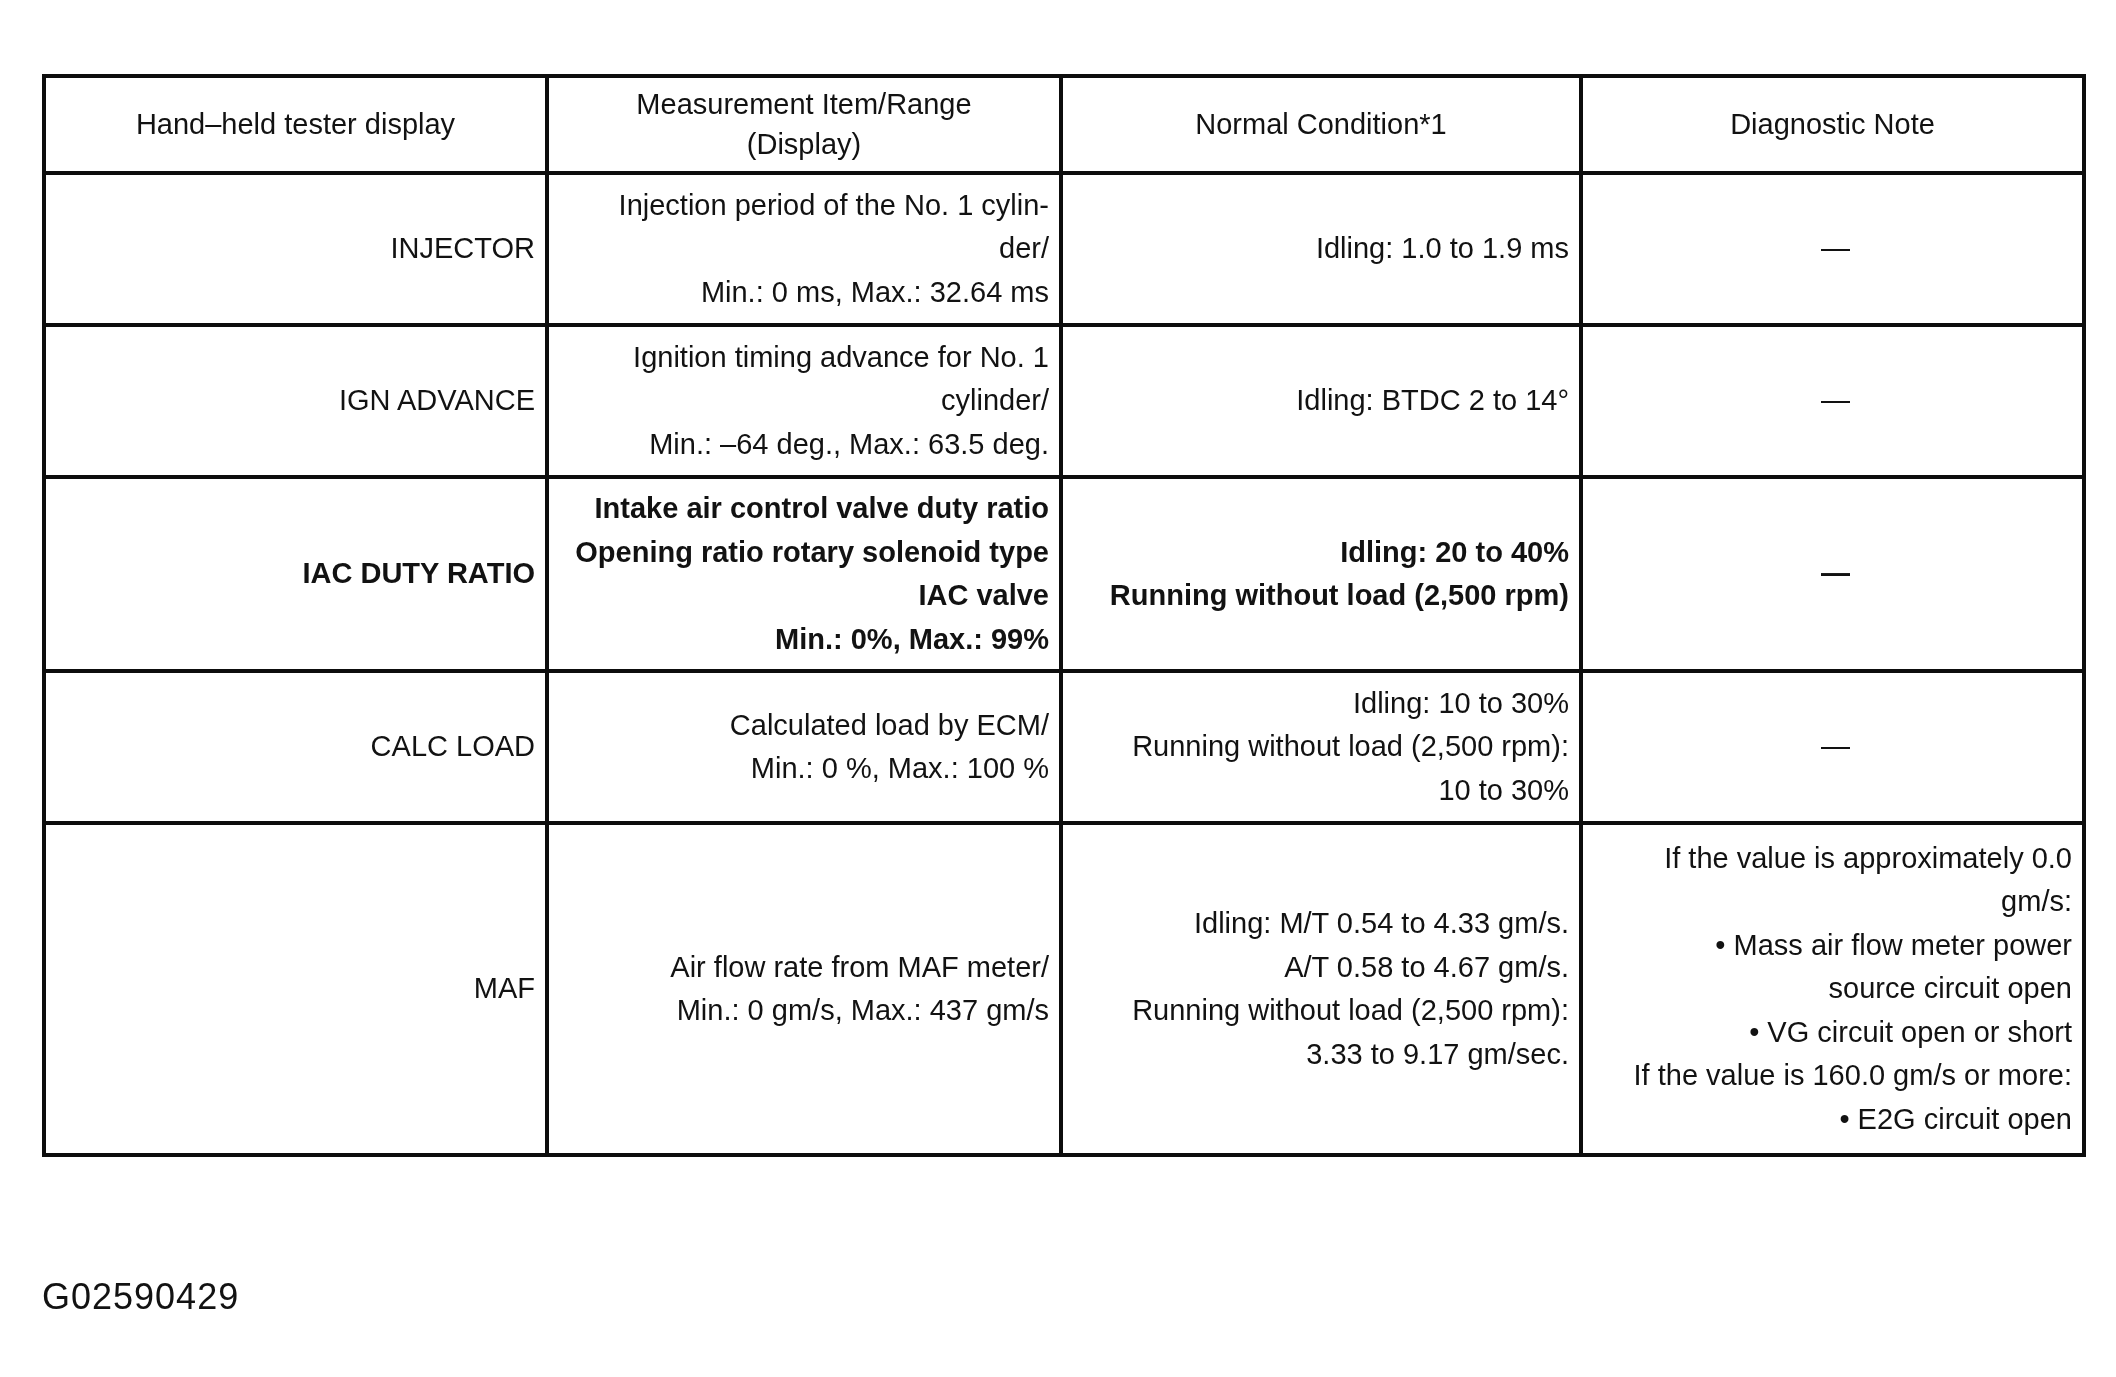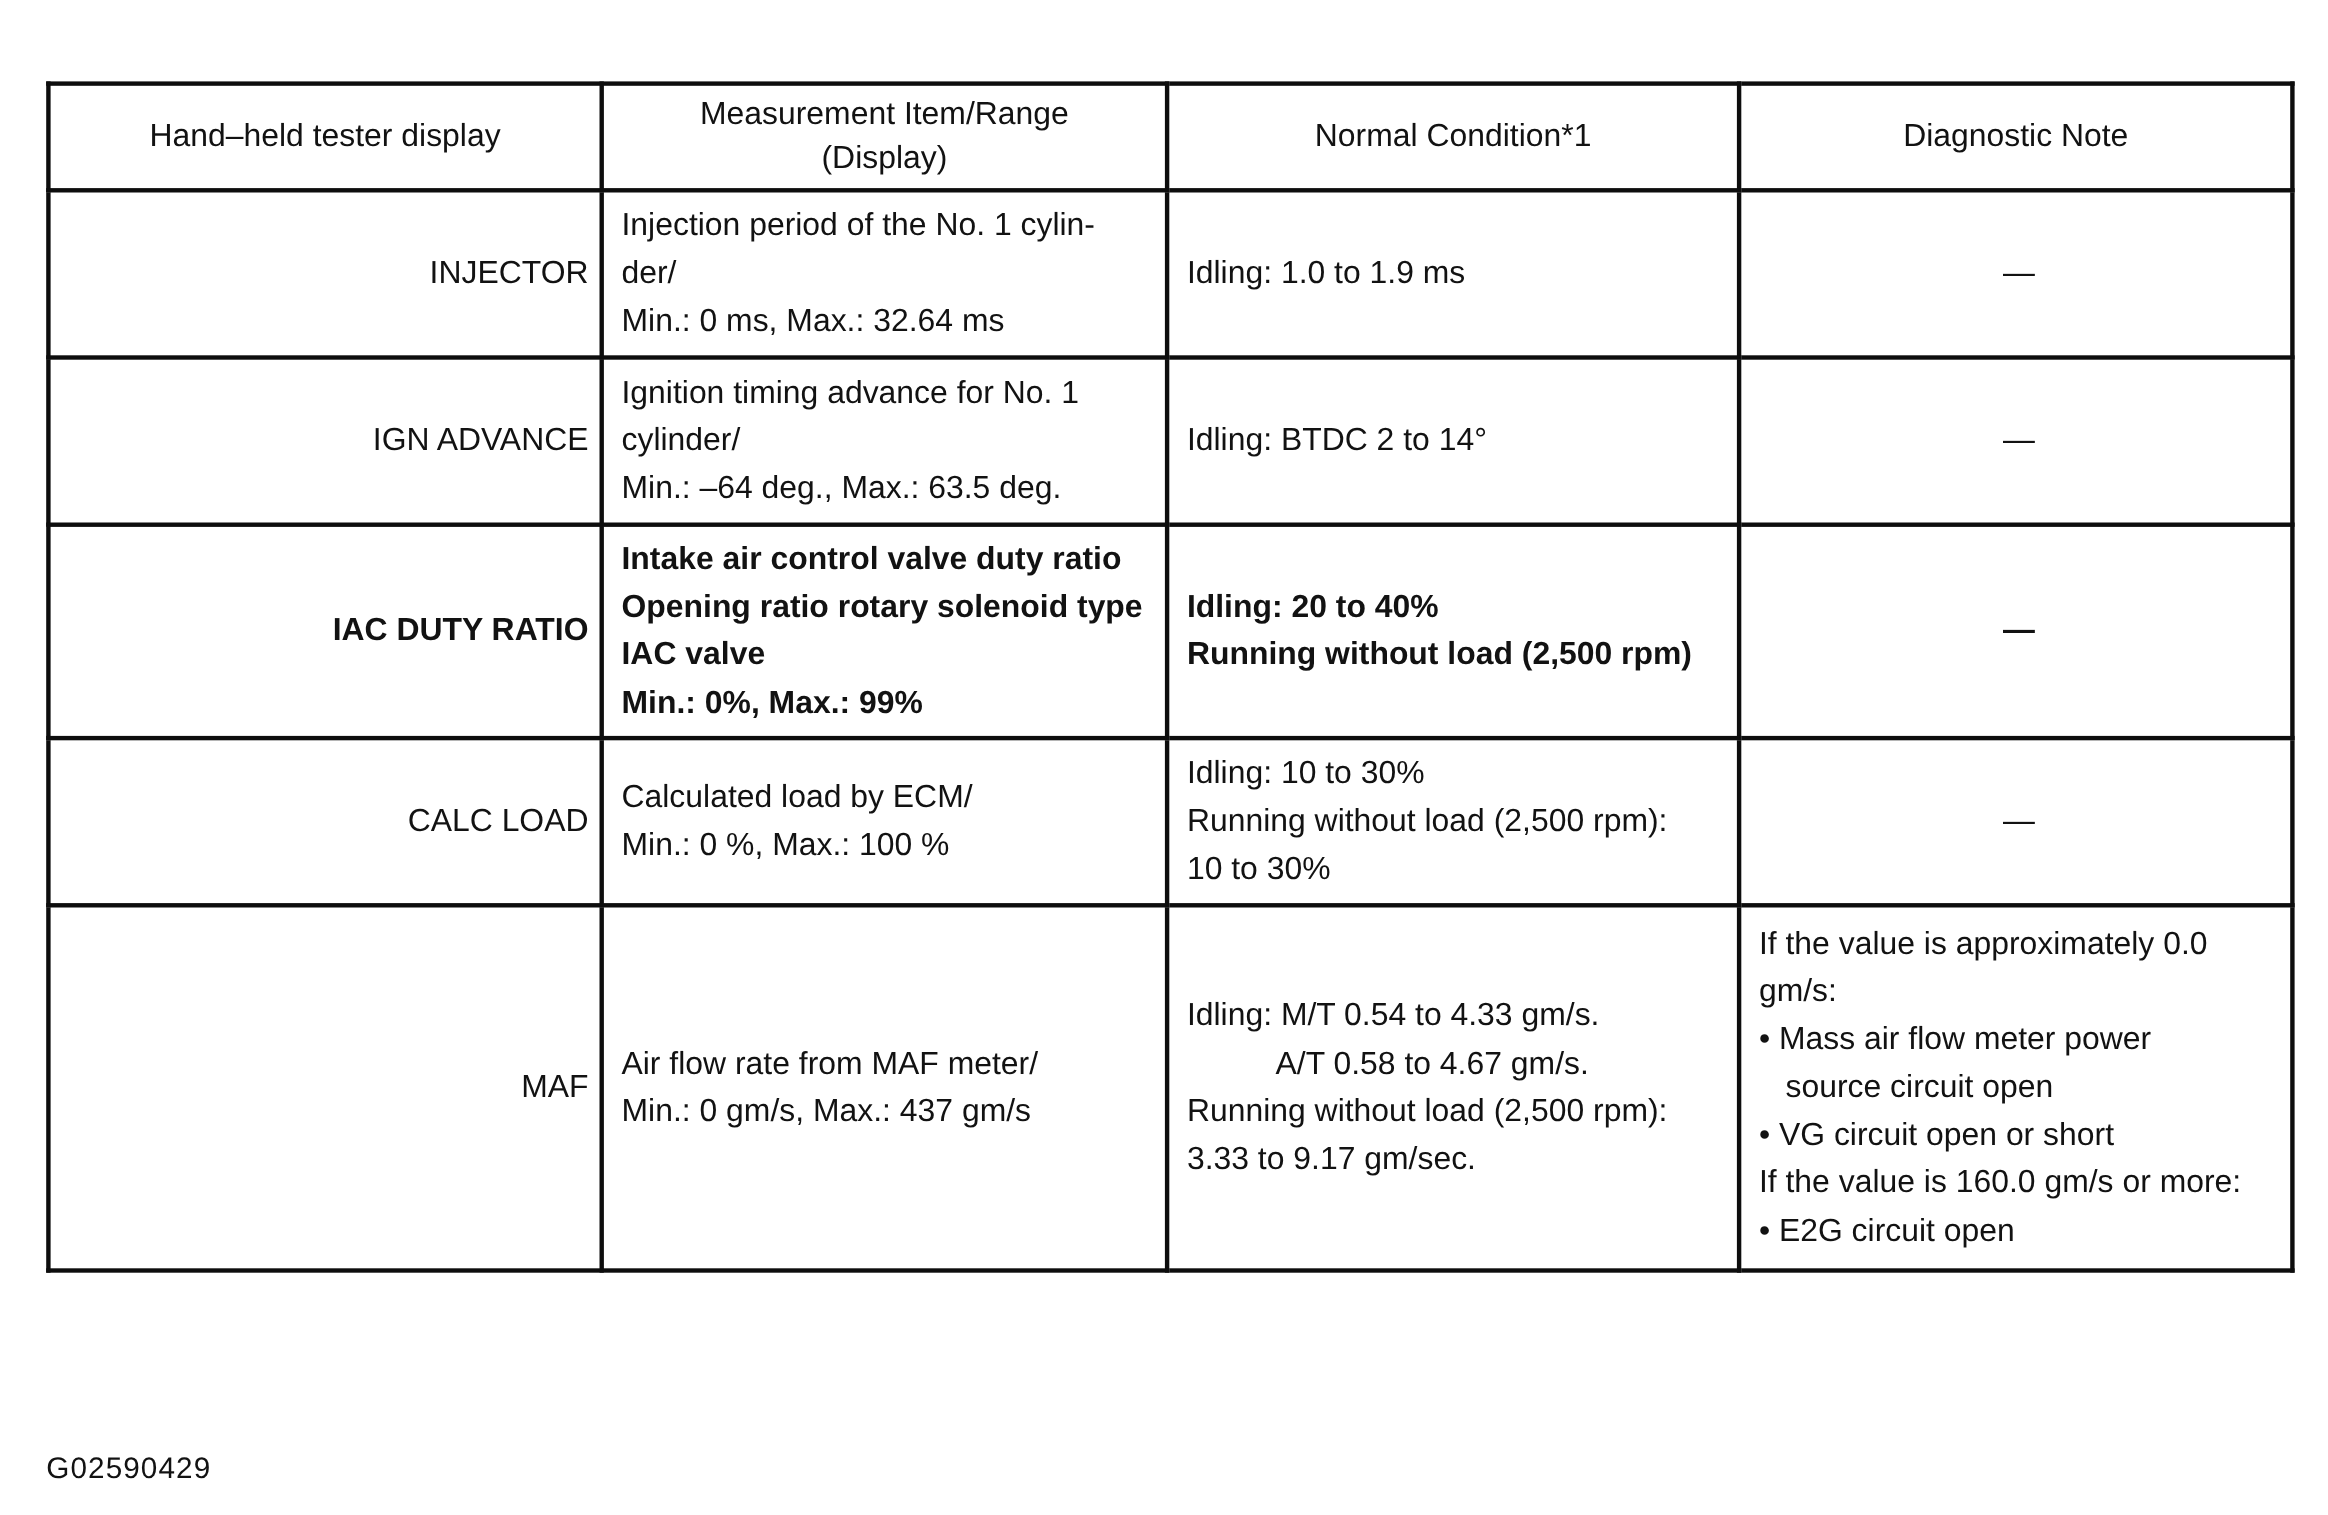--- a/index.html
+++ b/index.html
@@ -46,41 +46,41 @@
     padding: 4px 10px;
   }
   td {
     line-height: 1.5;
   }
   td.cell-display {
     text-align: right;
     padding: 6px 10px;
   }
   td.cell-text {
-    text-align: left;
+    text-align: right;
     padding: 8px 10px 8px 16px;
     white-space: pre-wrap;
   }
   td.dash {
     text-align: center;
     white-space: normal;
   }
   
   tbody tr:nth-child(1) td { height: 152px; }
   tbody tr:nth-child(2) td { height: 152px; }
   tbody tr:nth-child(3) td { height: 192px; font-weight: bold; }
   tbody tr:nth-child(4) td { height: 152px; }
   tbody tr:nth-child(5) td { height: 332px; }
   tbody tr:nth-child(6) td { height: 102px; }
 
   .figure-id {
     position: absolute;
     left: 42px;
-    top: 1320px;
-    font-size: 27px;
+    top: 1276px;
+    font-size: 36px;
     letter-spacing: 1px;
   }
 </style>
 </head>
 <body>
 
 <div class="page">
 
   <table class="diag-table">
     <colgroup>

